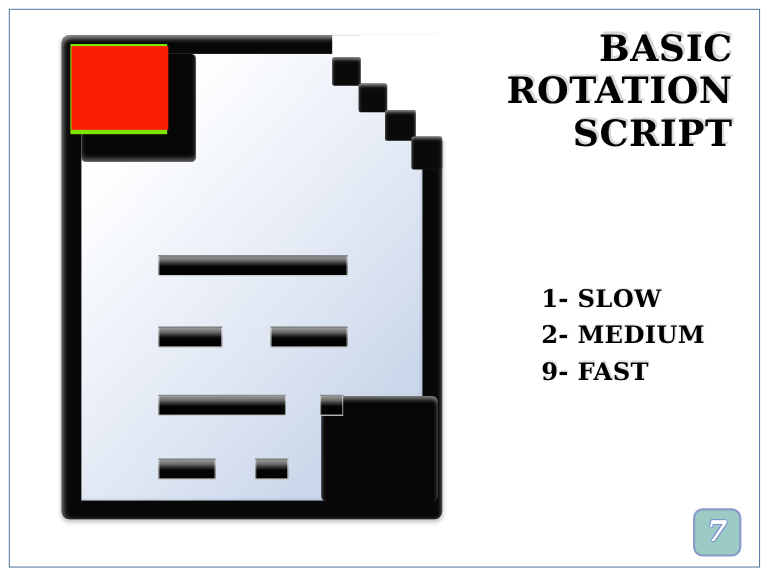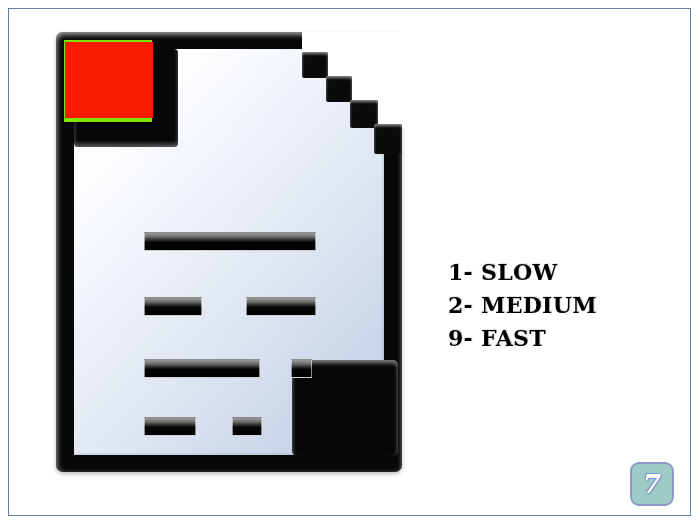--- a/index.html
+++ b/index.html
@@ -159,21 +159,21 @@
     font-size: 33px;
     line-height: 39px;
     letter-spacing: 0.5px;
     color: #000000;
     text-shadow: 2px -2px 0 #d9d9d9;
     white-space: nowrap;
   }
 
   #options-block {
     position: absolute;
-    left: 448px;
+    left: 492px;
     top: 256px;
     text-align: left;
   }
   .option-line {
     font-family: "DejaVu Serif", serif;
     font-weight: bold;
     font-size: 22px;
     line-height: 33px;
     letter-spacing: 0.3px;
     color: #000000;
@@ -243,20 +243,25 @@
     <div class="bar" style="left:88px; top:327px; width:116px; height:19px;"></div>
     <div class="bar" style="left:235px; top:327px; width:21px; height:19px;"></div>
 
     <div class="bar" style="left:88px; top:385px; width:52px; height:19px;"></div>
     <div class="bar" style="left:176px; top:385px; width:30px; height:19px;"></div>
 
     <div class="red-well"></div>
     <div class="red-chip"></div>
   </div>
 
+  <div id="title-block">
+    <div class="title-line">BASIC</div>
+    <div class="title-line">ROTATION</div>
+    <div class="title-line">SCRIPT</div>
+  </div>
 
   <div id="options-block">
     <div class="option-line">1- SLOW</div>
     <div class="option-line">2- MEDIUM</div>
     <div class="option-line">9- FAST</div>
   </div>
 
   <div id="page-badge">
     <span id="page-badge-number">7</span>
   </div>

